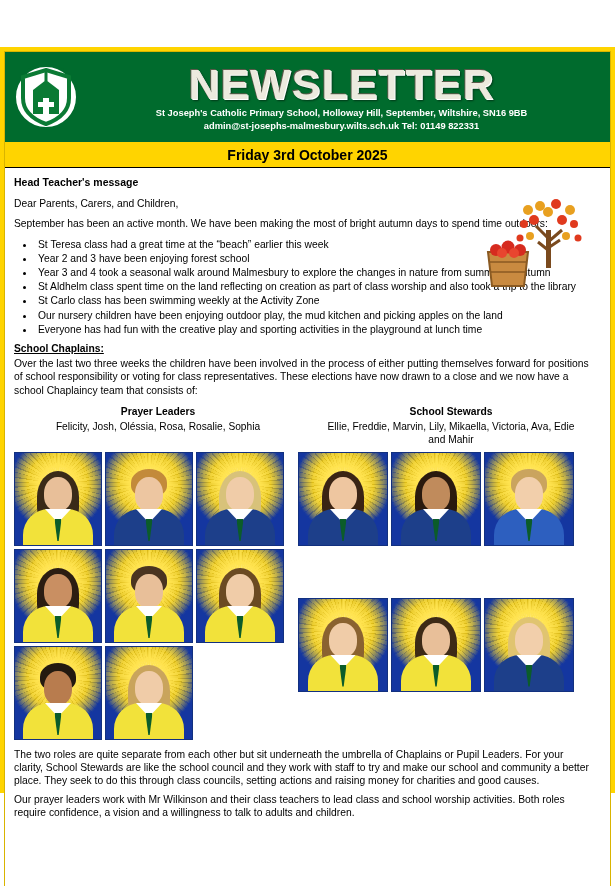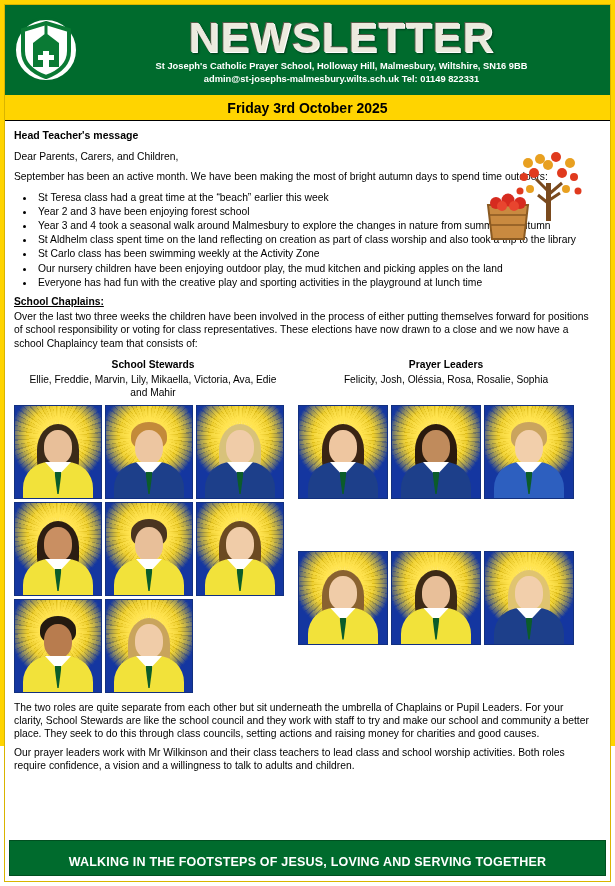--- a/index.html
+++ b/index.html
@@ -14,20 +14,21 @@
     font-family: "Liberation Sans", sans-serif;
     color: #000;
     overflow: hidden;
   }
   .page {
     width: 615px;
     height: 746px;
     position: relative;
     background: #ffd400;
     padding: 4px;
+    margin-top: 47px;
   }
   .inner {
     width: 607px;
     height: 878px;
     background: #ffffff;
     border: 1px solid #d9b400;
     display: flex;
     flex-direction: column;
   }
 
@@ -286,21 +287,21 @@
             <path d="M27 2 L50 9 V30 C50 44 38 52 27 56 C16 52 4 44 4 30 V9 Z" fill="#ffffff" stroke="#0a7a34" stroke-width="4"></path>
             <path d="M27 12 L40 22 V46 H14 V22 Z" fill="#0a7a34"></path>
             <rect x="24" y="30" width="6" height="16" fill="#ffffff"></rect>
             <rect x="19" y="34" width="16" height="5" fill="#ffffff"></rect>
             <rect x="25.5" y="4" width="3" height="9" fill="#0a7a34"></rect>
           </svg>
         </span>
       </div>
       <div class="banner-text">
         <div class="masthead">NEWSLETTER</div>
-        <div class="school-line">St Joseph's Catholic Prayer School, Holloway Hill, Malmesbury, Wiltshire, SN16 9BB</div>
+        <div class="school-line">St Joseph's Catholic Primary School, Holloway Hill, September, Wiltshire, SN16 9BB</div>
         <div class="contact-line">admin@st-josephs-malmesbury.wilts.sch.uk   Tel: 01149 822331</div>
       </div>
     </div>
 
     <div class="date-strip">Friday 3rd October 2025</div>
 
     <div class="body">
 
       <div class="tree-art">
         <svg width="120" height="105" viewBox="0 0 120 105">
@@ -346,27 +347,27 @@
         <li>St Aldhelm class spent time on the land reflecting on creation as part of class worship and also took a trip to the library</li>
         <li>St Carlo class has been swimming weekly at the Activity Zone</li>
         <li>Our nursery children have been enjoying outdoor play, the mud kitchen and picking apples on the land</li>
         <li>Everyone has had fun with the creative play and sporting activities in the playground at lunch time</li>
       </ul>
 
       <div class="sec-title">School Chaplains:</div>
       <p class="para">Over the last two three weeks the children have been involved in the process of either putting themselves forward for positions of school responsibility or voting for class representatives. These elections have now drawn to a close and we now have a school Chaplaincy team that consists of:</p>
 
       <div class="chap-wrap">
+        <div class="chap-col">
+          <div class="chap-head">Prayer Leaders</div>
+          <div class="chap-names">Felicity, Josh, Oléssia, Rosa, Rosalie, Sophia</div>
+        </div>
         <div class="chap-col left">
           <div class="chap-head">School Stewards</div>
           <div class="chap-names">Ellie, Freddie, Marvin, Lily, Mikaella, Victoria, Ava, Edie and Mahir</div>
-        </div>
-        <div class="chap-col">
-          <div class="chap-head">Prayer Leaders</div>
-          <div class="chap-names">Felicity, Josh, Oléssia, Rosa, Rosalie, Sophia</div>
         </div>
       </div>
 
       <div style="display:flex;">
 
         <div class="photo-grid left">
           <div class="photo">
             <div class="burst"></div>
             <div class="pupil">
               <div class="hair long" style="background:#3a2a18;"></div>

